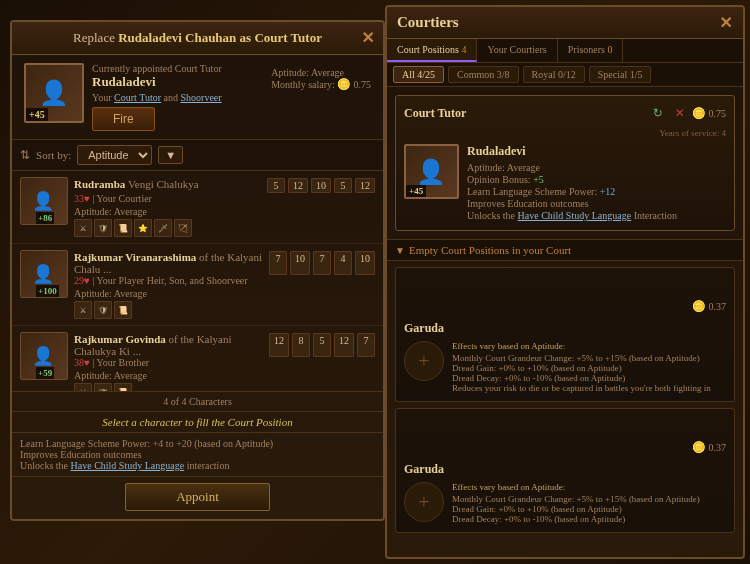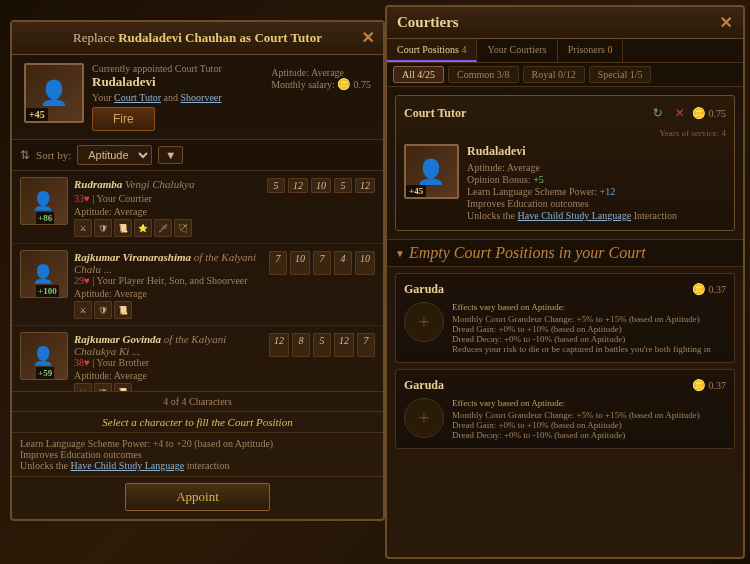--- a/index.html
+++ b/index.html
@@ -228,21 +228,20 @@
 
     .char-name span {
       color: #a08060;
       font-weight: normal;
     }
 
     .char-stats-row {
       display: flex;
       gap: 4px;
       margin-top: 1px;
-      font-style: italic;
     }
 
     .stat-box {
       background: #3a2510;
       border: 1px solid #5a3820;
       color: #d4b896;
       font-size: 10px;
       padding: 1px 4px;
       border-radius: 1px;
       min-width: 18px;
@@ -543,23 +542,22 @@
       border-bottom: 1px solid #4a3218;
       background: #1a1006;
     }
 
     .triangle-icon {
       color: #c08040;
       font-size: 10px;
     }
 
     .empty-positions-title {
-      font-size: 16px;
+      font-size: 11px;
       color: #c08040;
-      font-style: italic;
     }
 
     .position-card {
       margin: 6px 8px;
       background: linear-gradient(180deg, #1e1208, #181008);
       border: 1px solid #4a3218;
       border-radius: 3px;
       padding: 8px;
     }
 
@@ -567,20 +565,21 @@
       display: flex;
       justify-content: space-between;
       align-items: center;
       margin-bottom: 5px;
     }
 
     .position-name {
       font-size: 12px;
       color: #e8d098;
       font-weight: bold;
+      margin-top: 45px;
     }
 
     .position-salary {
       font-size: 10px;
       color: #a08060;
       display: flex;
       align-items: center;
       gap: 2px;
     }
 

